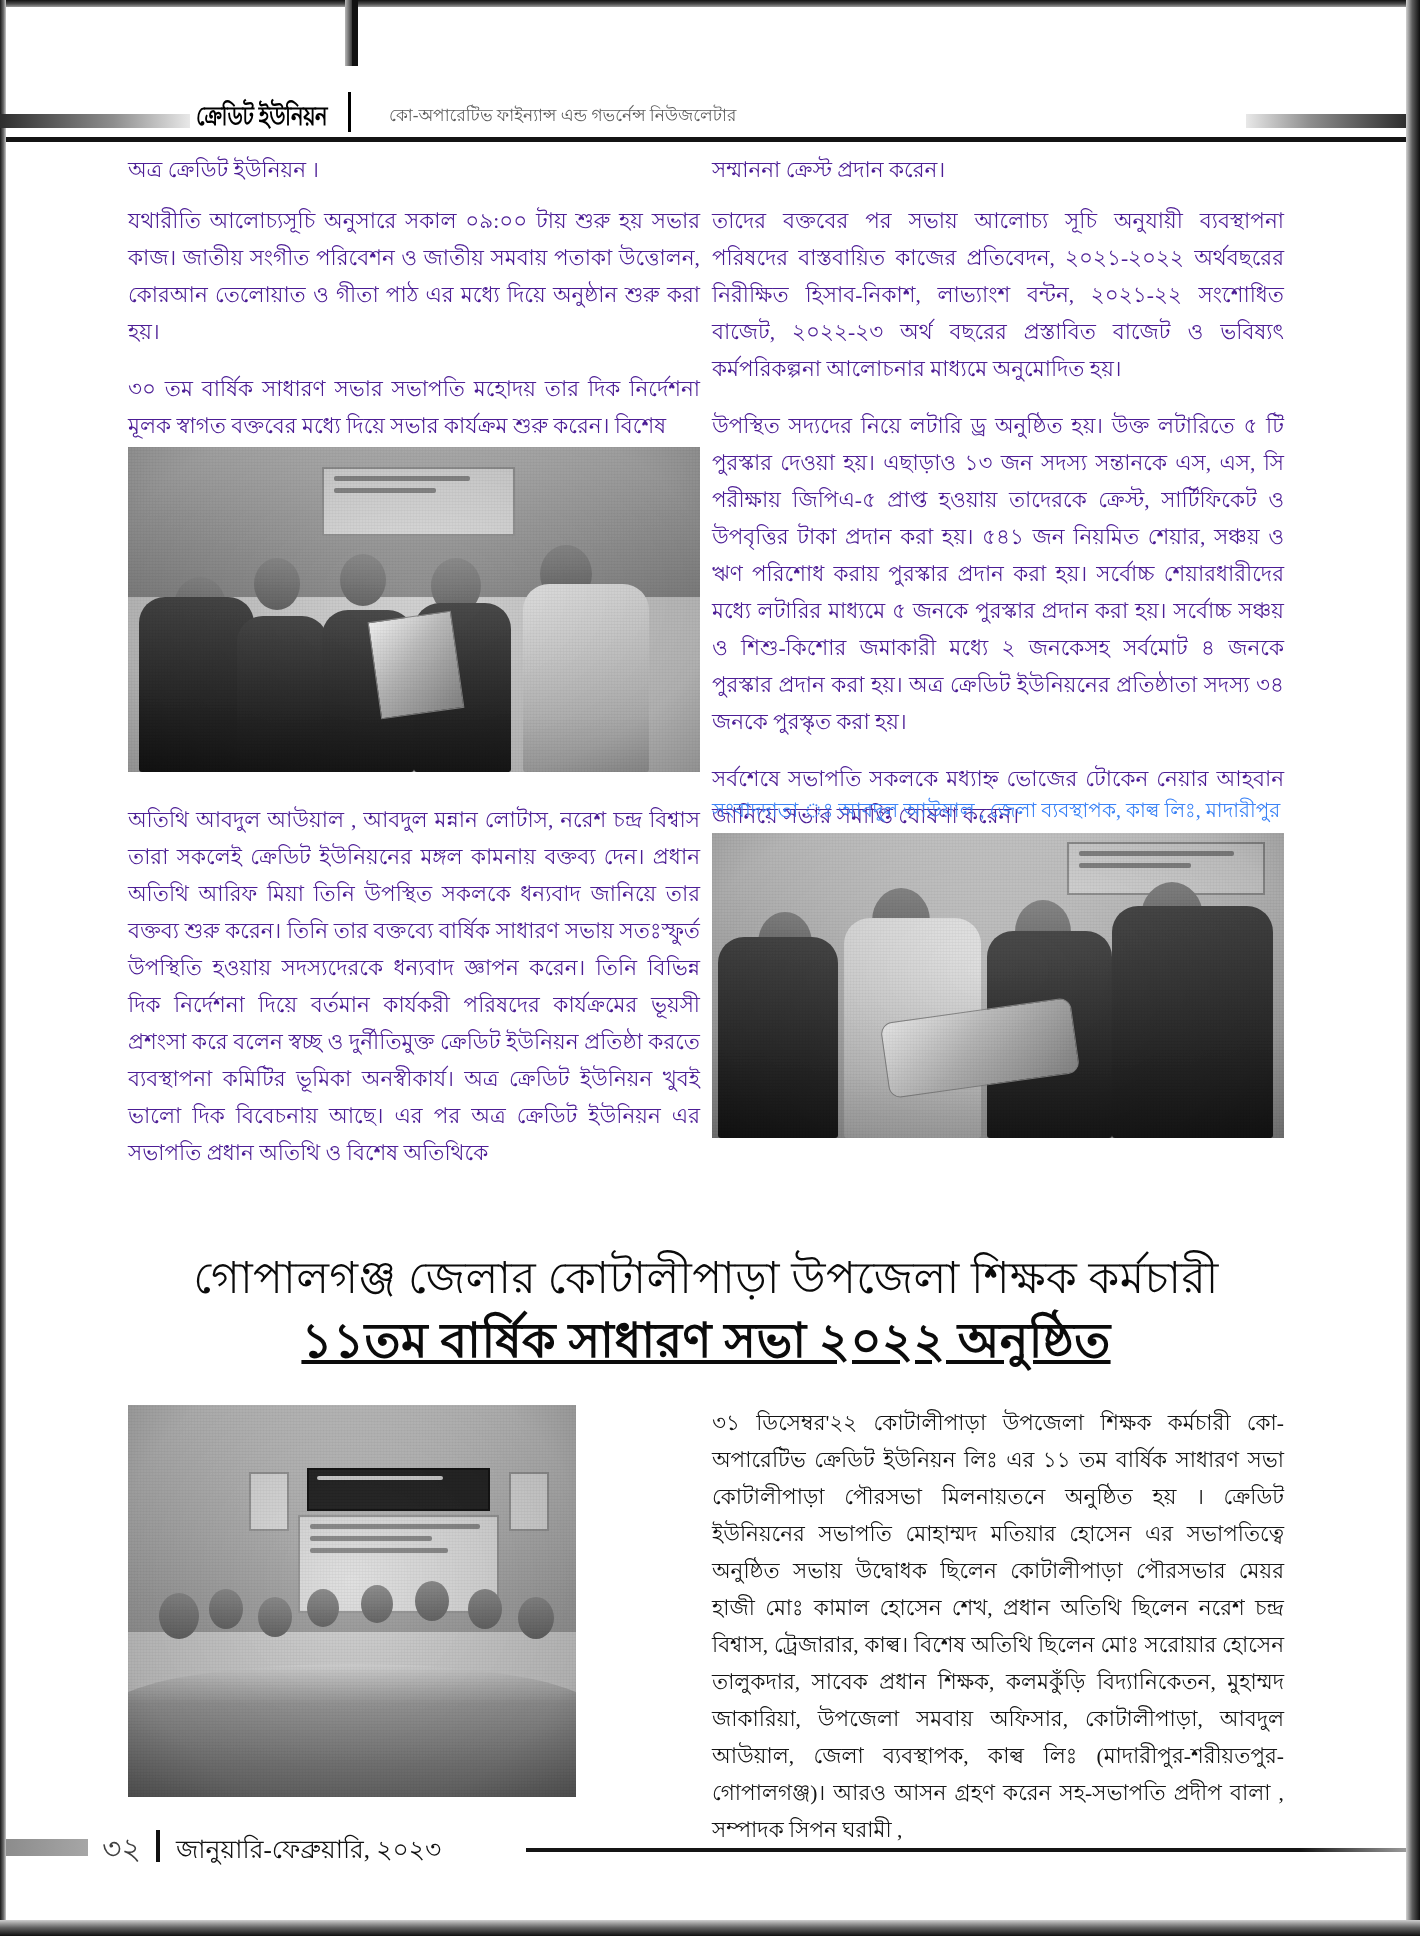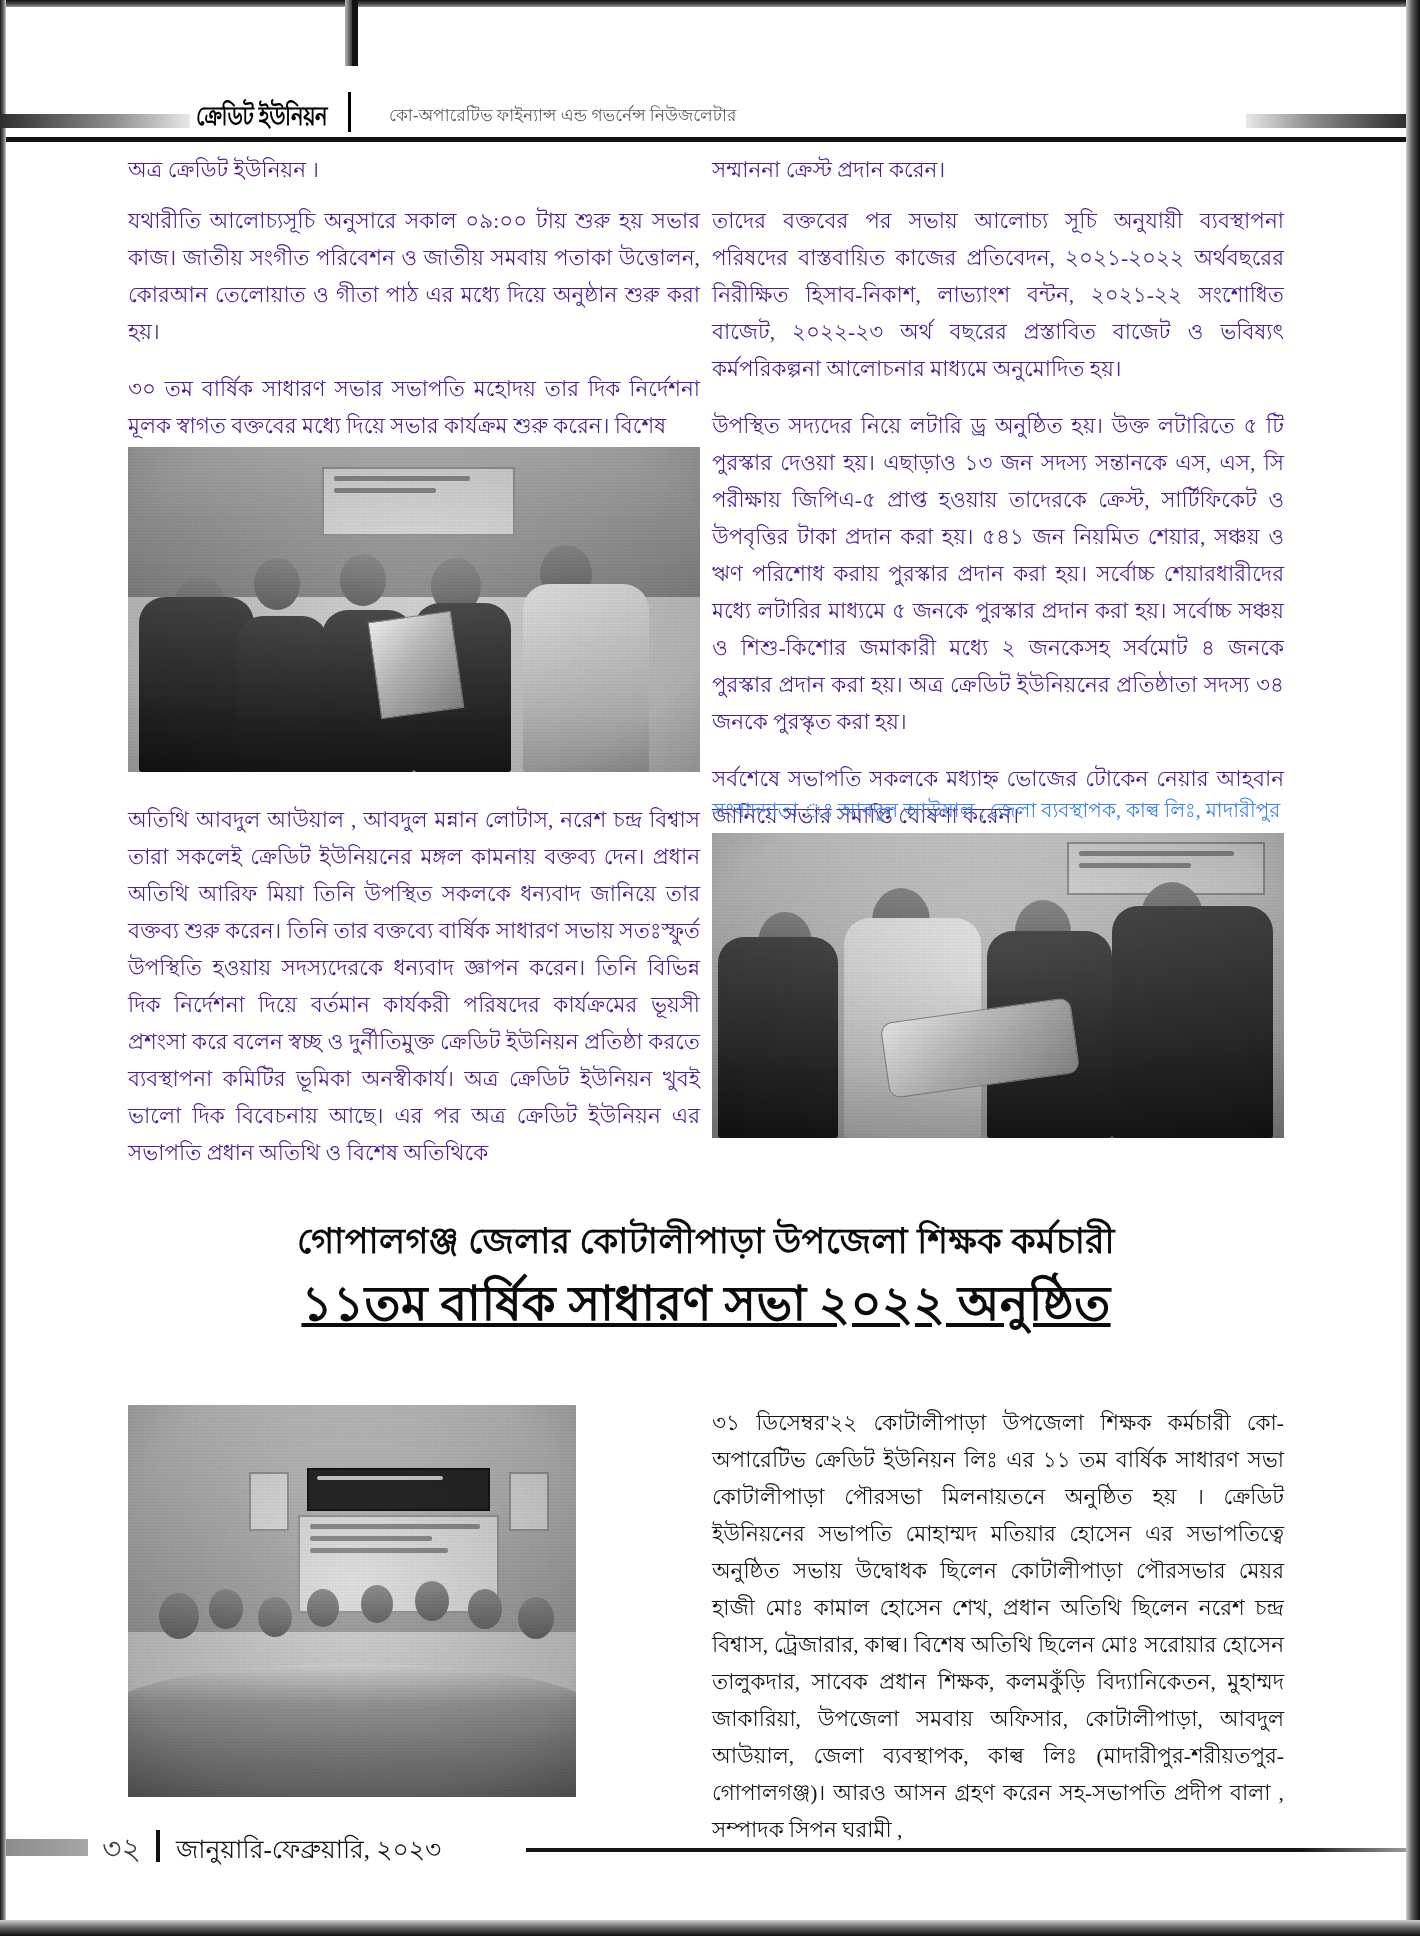--- a/index.html
+++ b/index.html
@@ -149,21 +149,21 @@
   #photo-group-portrait     { left: 712px; top: 833px; width: 572px; height: 305px; }
   #photo-agm-conference     { left: 128px; top: 1405px; width: 448px; height: 392px; }
 
   
   .headline {
     position: absolute; left: 128px; top: 1216px; width: 1156px;
     text-align: center; color: #0b0b0b;
     font-family: "Liberation Serif", serif;
   }
   .headline .hl1, .headline .hl2 {
-    font-size: 35px; font-weight: bold; line-height: 52px; letter-spacing: 0.4px;
+    font-size: 44px; font-weight: normal; line-height: 52px; letter-spacing: 0.4px; margin-top: 37px;
   }
   .headline .hl3 {
     font-size: 48px; font-weight: bold; line-height: 72px; letter-spacing: 0.4px; text-decoration: underline;
   }
 
   
   .bottom-right-col {
     position: absolute; left: 712px; top: 1405px; width: 572px;
     font-size: 21.5px; line-height: 37px; text-align: justify; color: #141414;
   }

